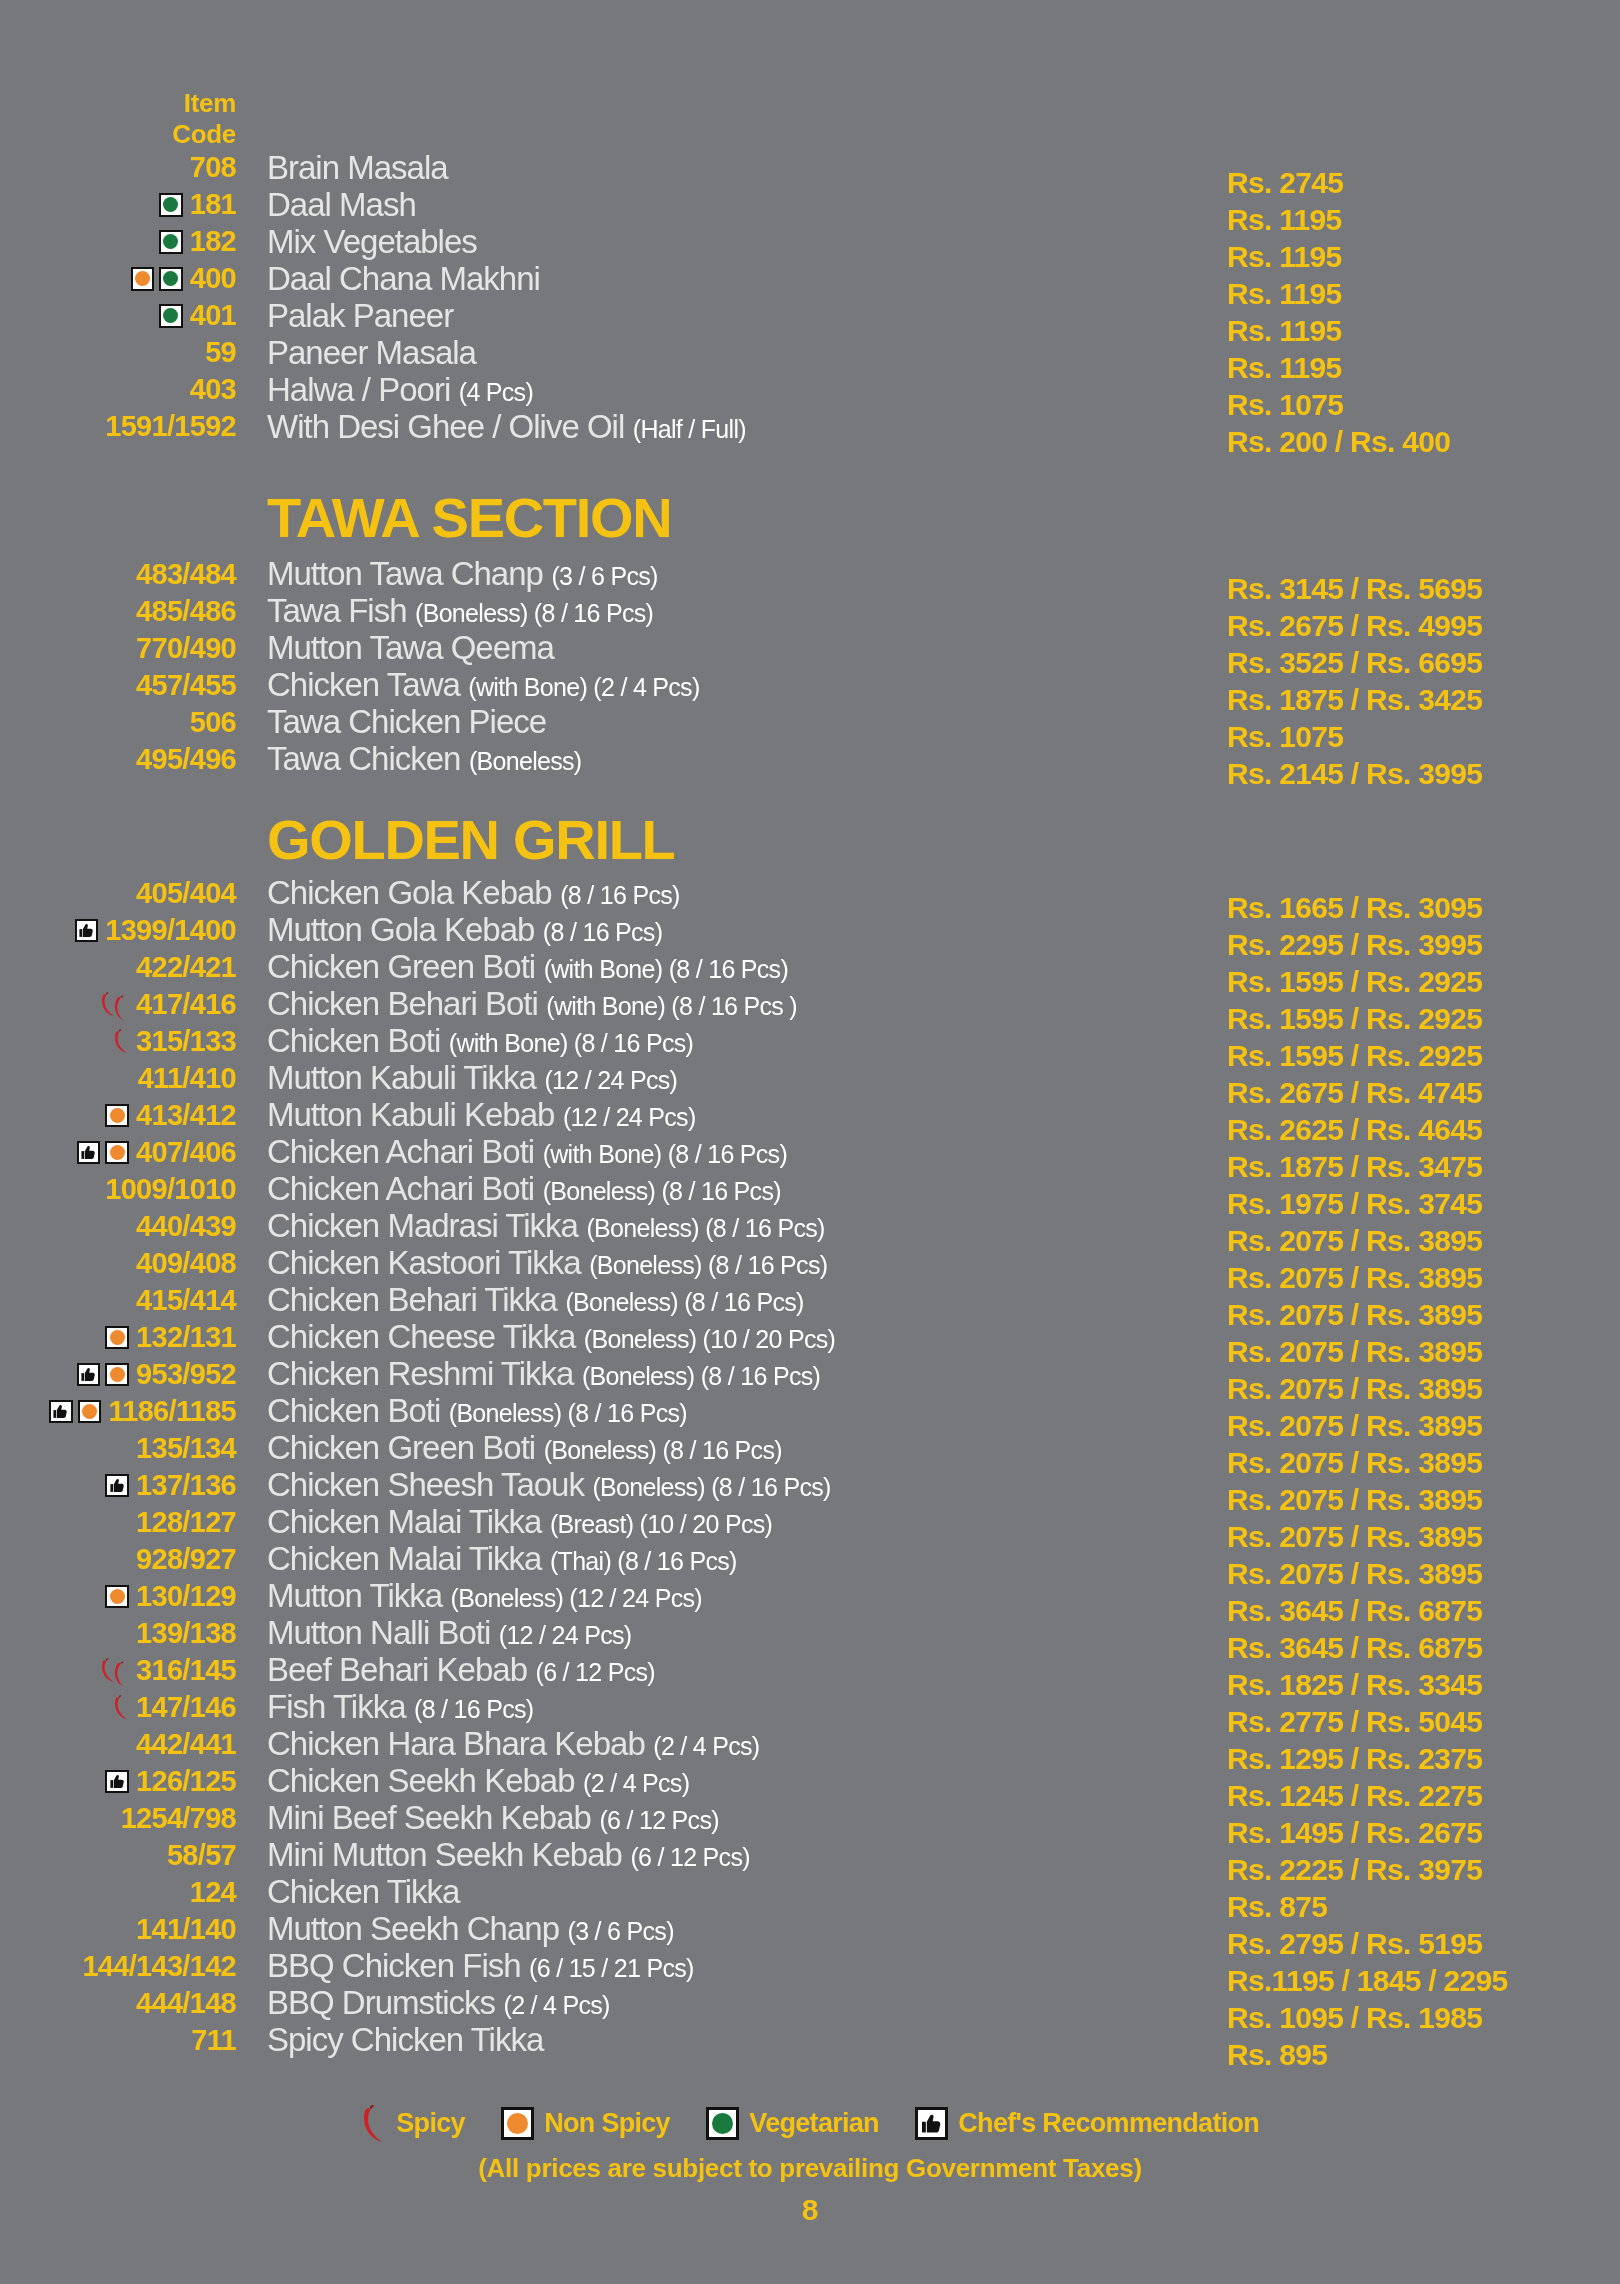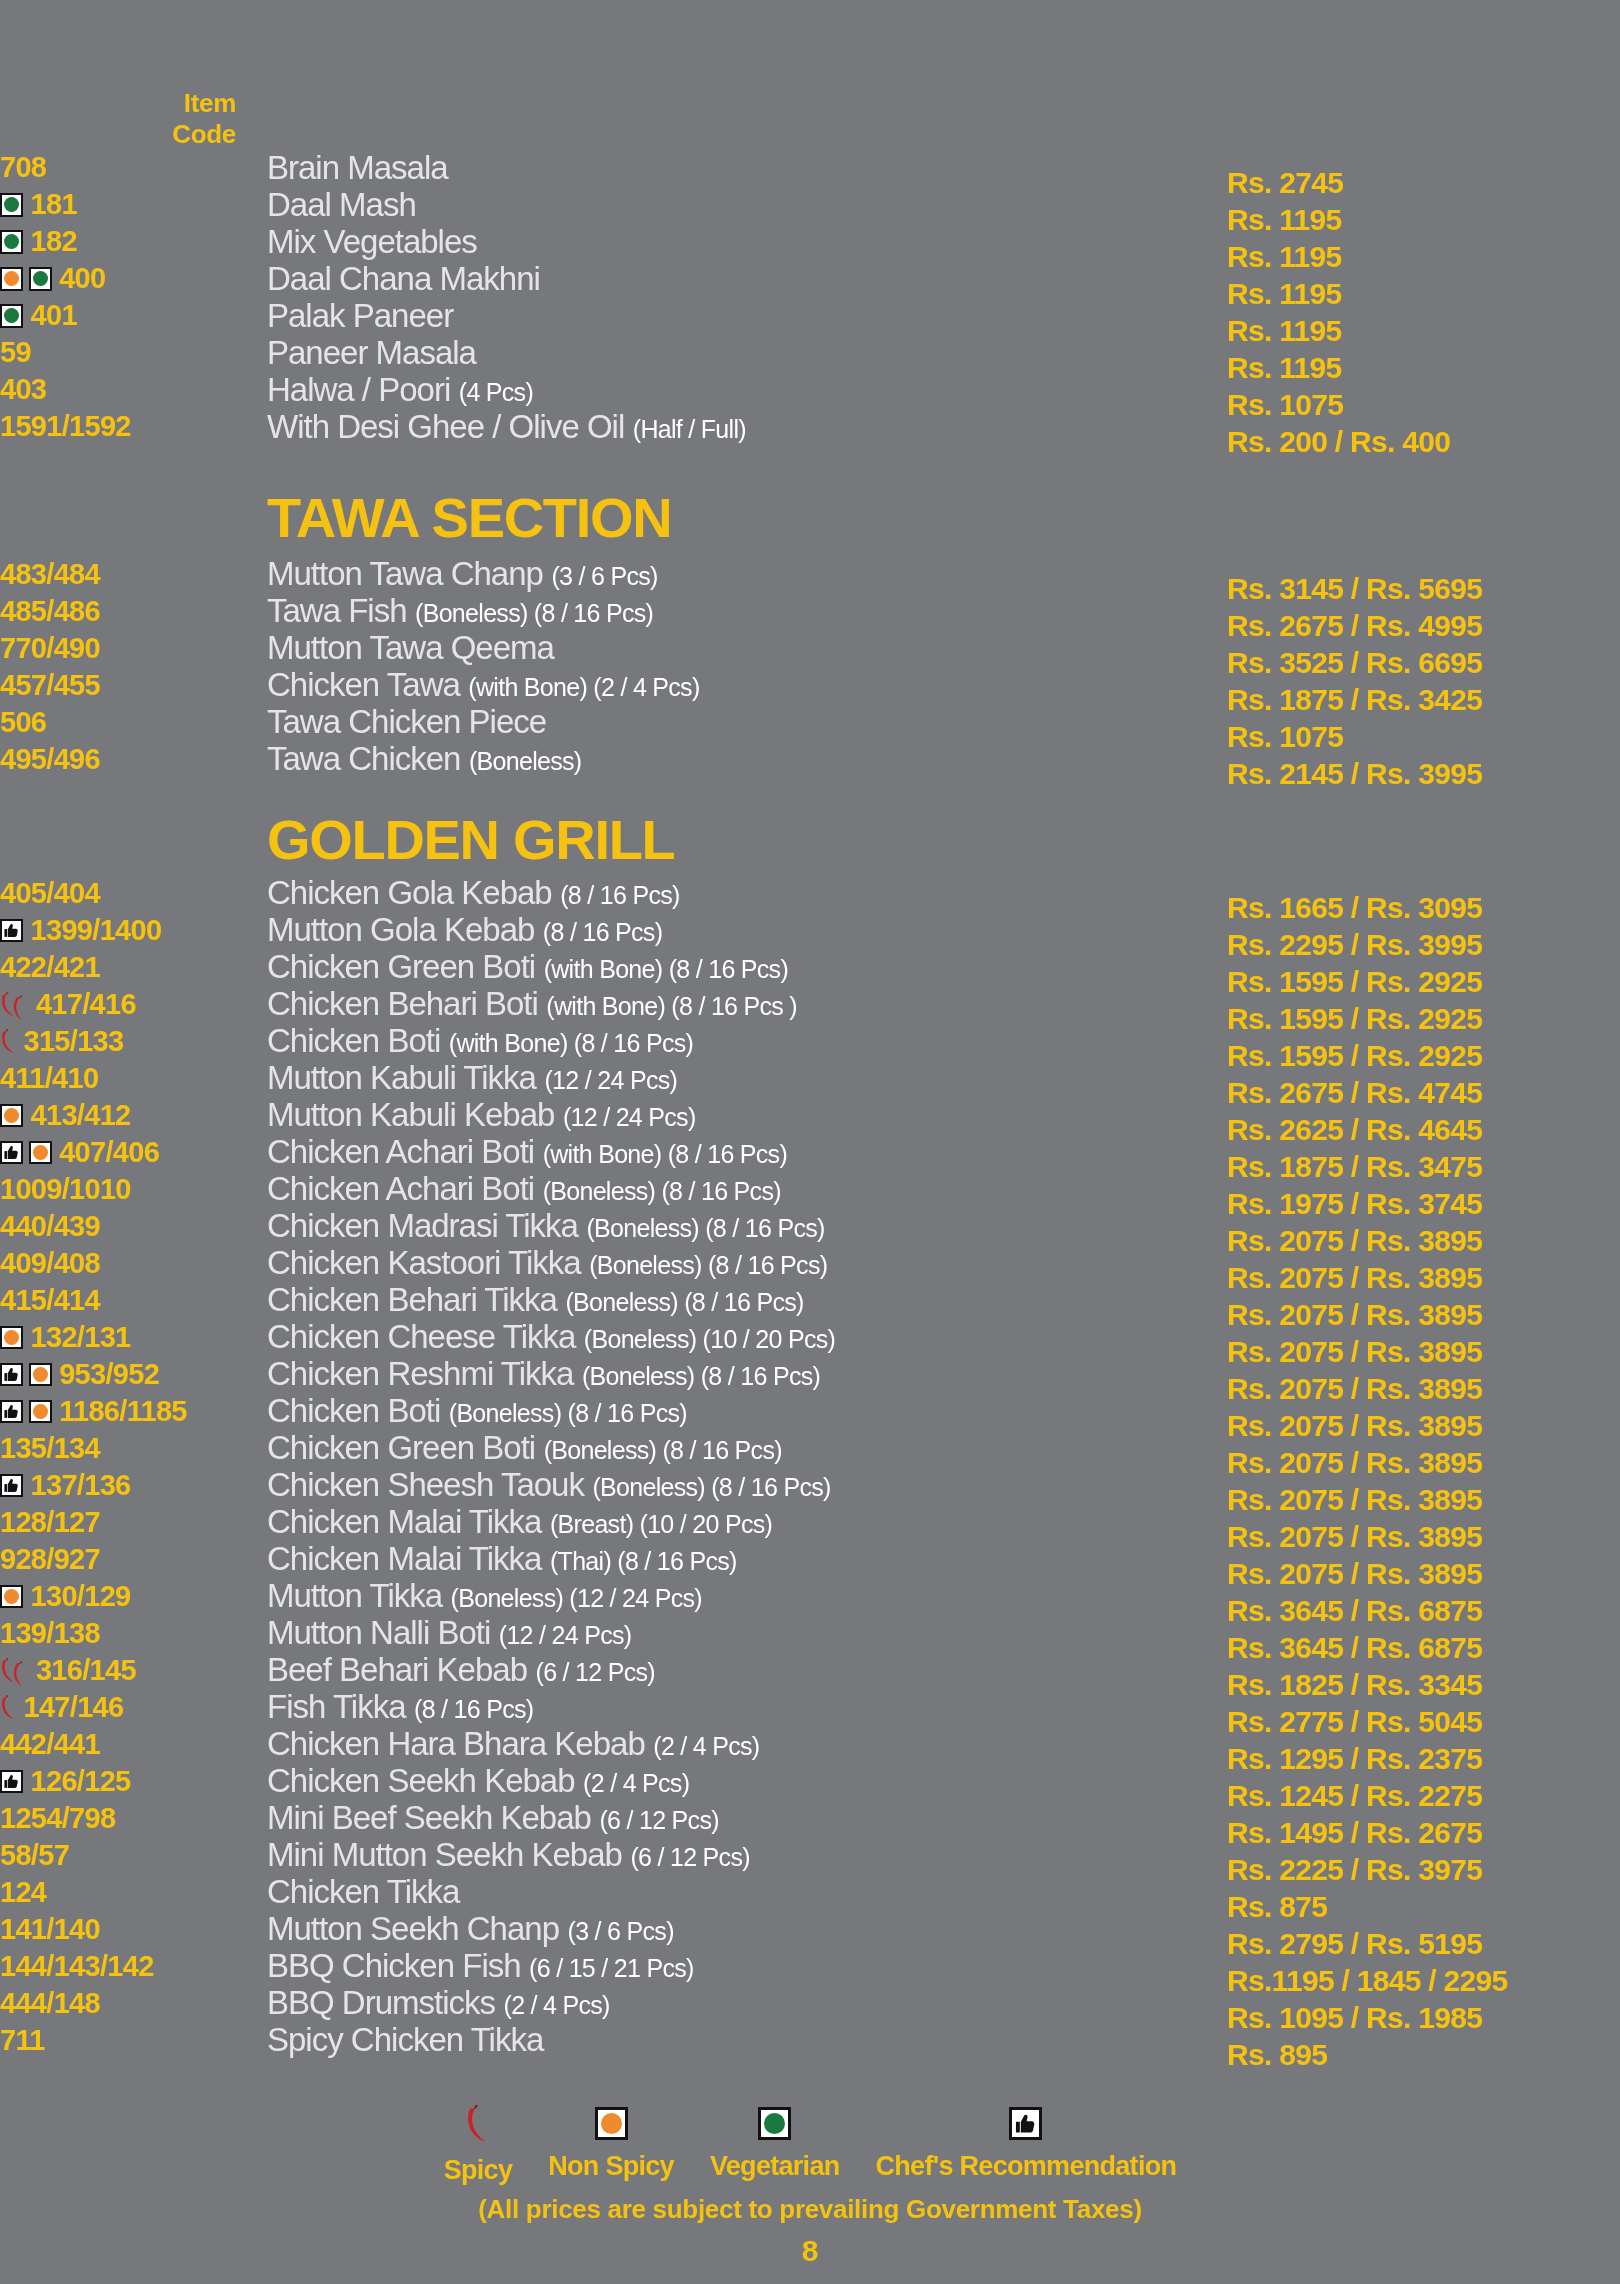--- a/index.html
+++ b/index.html
@@ -6,21 +6,21 @@
   .page{
     position:relative;width:1620px;height:2284px;background:#77787B;
     font-family:"Liberation Sans",sans-serif;overflow:hidden;
   }
   .content{padding-top:88px;}
   .code-header{
     width:236px;text-align:right;color:#F5C211;font-weight:bold;
     font-size:26px;line-height:1.18;white-space:pre-line;letter-spacing:-0.3px;
   }
   .menu-row{position:relative;display:flex;align-items:center;height:37px;}
-  .code-cell{width:236px;display:flex;align-items:center;gap:7.2px;flex:none;}
+  .code-cell{width:236px;display:flex;justify-content:flex-end;align-items:center;gap:7.2px;flex:none;}
   .icons{display:flex;align-items:center;gap:5.2px;}
   .box-icon{
     width:23.4px;height:23.4px;background:#fff;border:2.6px solid #111111;
     box-sizing:border-box;display:flex;align-items:center;justify-content:center;flex:none;
   }
   .dot{width:15px;height:15px;border-radius:50%;}
   .dot.veg{background:#19793F;}
   .dot.nonspicy{background:#EF8A2F;}
   .box-icon svg{display:block;}
   .chili{display:flex;align-items:center;}
@@ -36,21 +36,21 @@
   }
   .section-title{
     margin-left:267px;height:65px;display:flex;align-items:center;
     color:#F5C211;font-weight:bold;font-size:56px;letter-spacing:-1.3px;white-space:nowrap;
   }
   .section-title.tawa{margin-top:40px;margin-bottom:5.2px;}
   .section-title.gg{margin-top:29px;margin-bottom:3.3px;}
   .legend{
     margin-top:44px;display:flex;justify-content:center;align-items:center;gap:36px;
   }
-  .legend-item{display:flex;align-items:center;gap:10.4px;flex-direction:column;}
+  .legend-item{display:flex;align-items:center;gap:10.4px;}
   .legend-label{color:#F5C211;font-weight:bold;font-size:27px;letter-spacing:-0.7px;}
   .legend .box-icon{width:33px;height:33px;border-width:3.3px;}
   .legend .dot{width:21px;height:21px;}
   .note{
     text-align:center;color:#F5C211;font-weight:bold;font-size:26px;letter-spacing:-0.3px;margin-top:9px;
   }
   .note.first{margin-top:7.8px;}
   .page-number{text-align:center;color:#F5C211;font-weight:bold;font-size:30px;margin-top:9px;}
 </style>
 </head>

